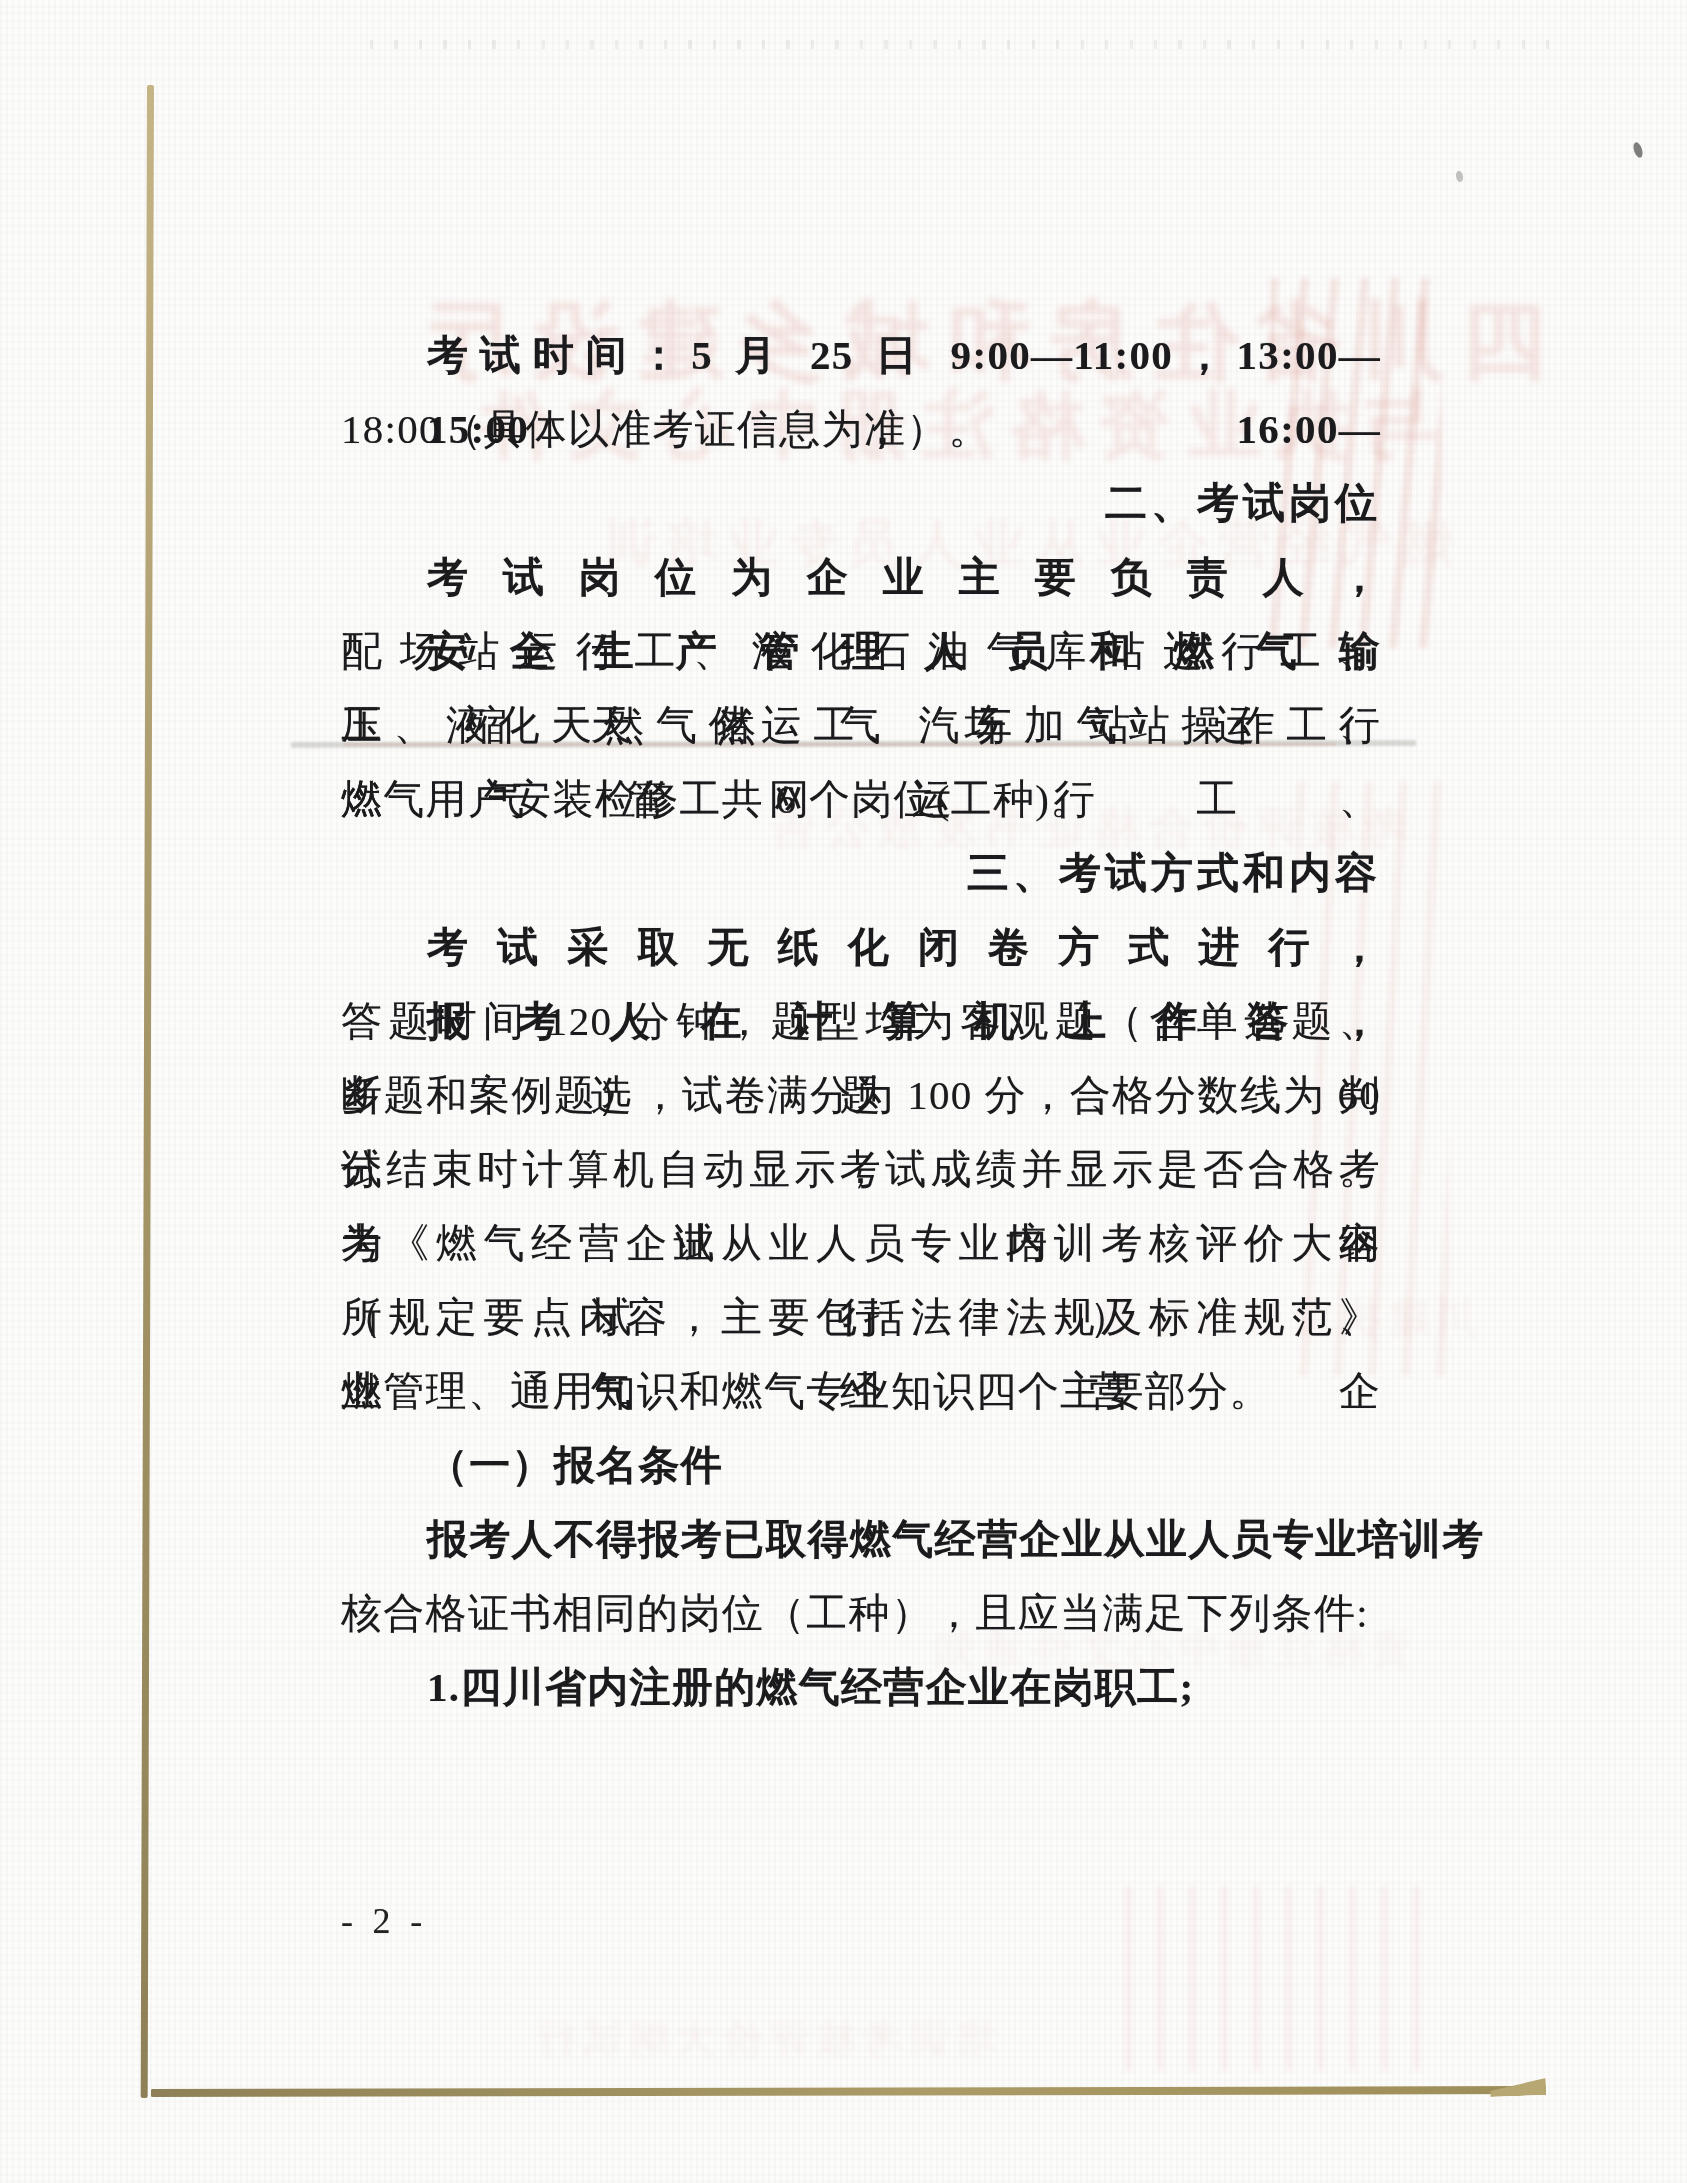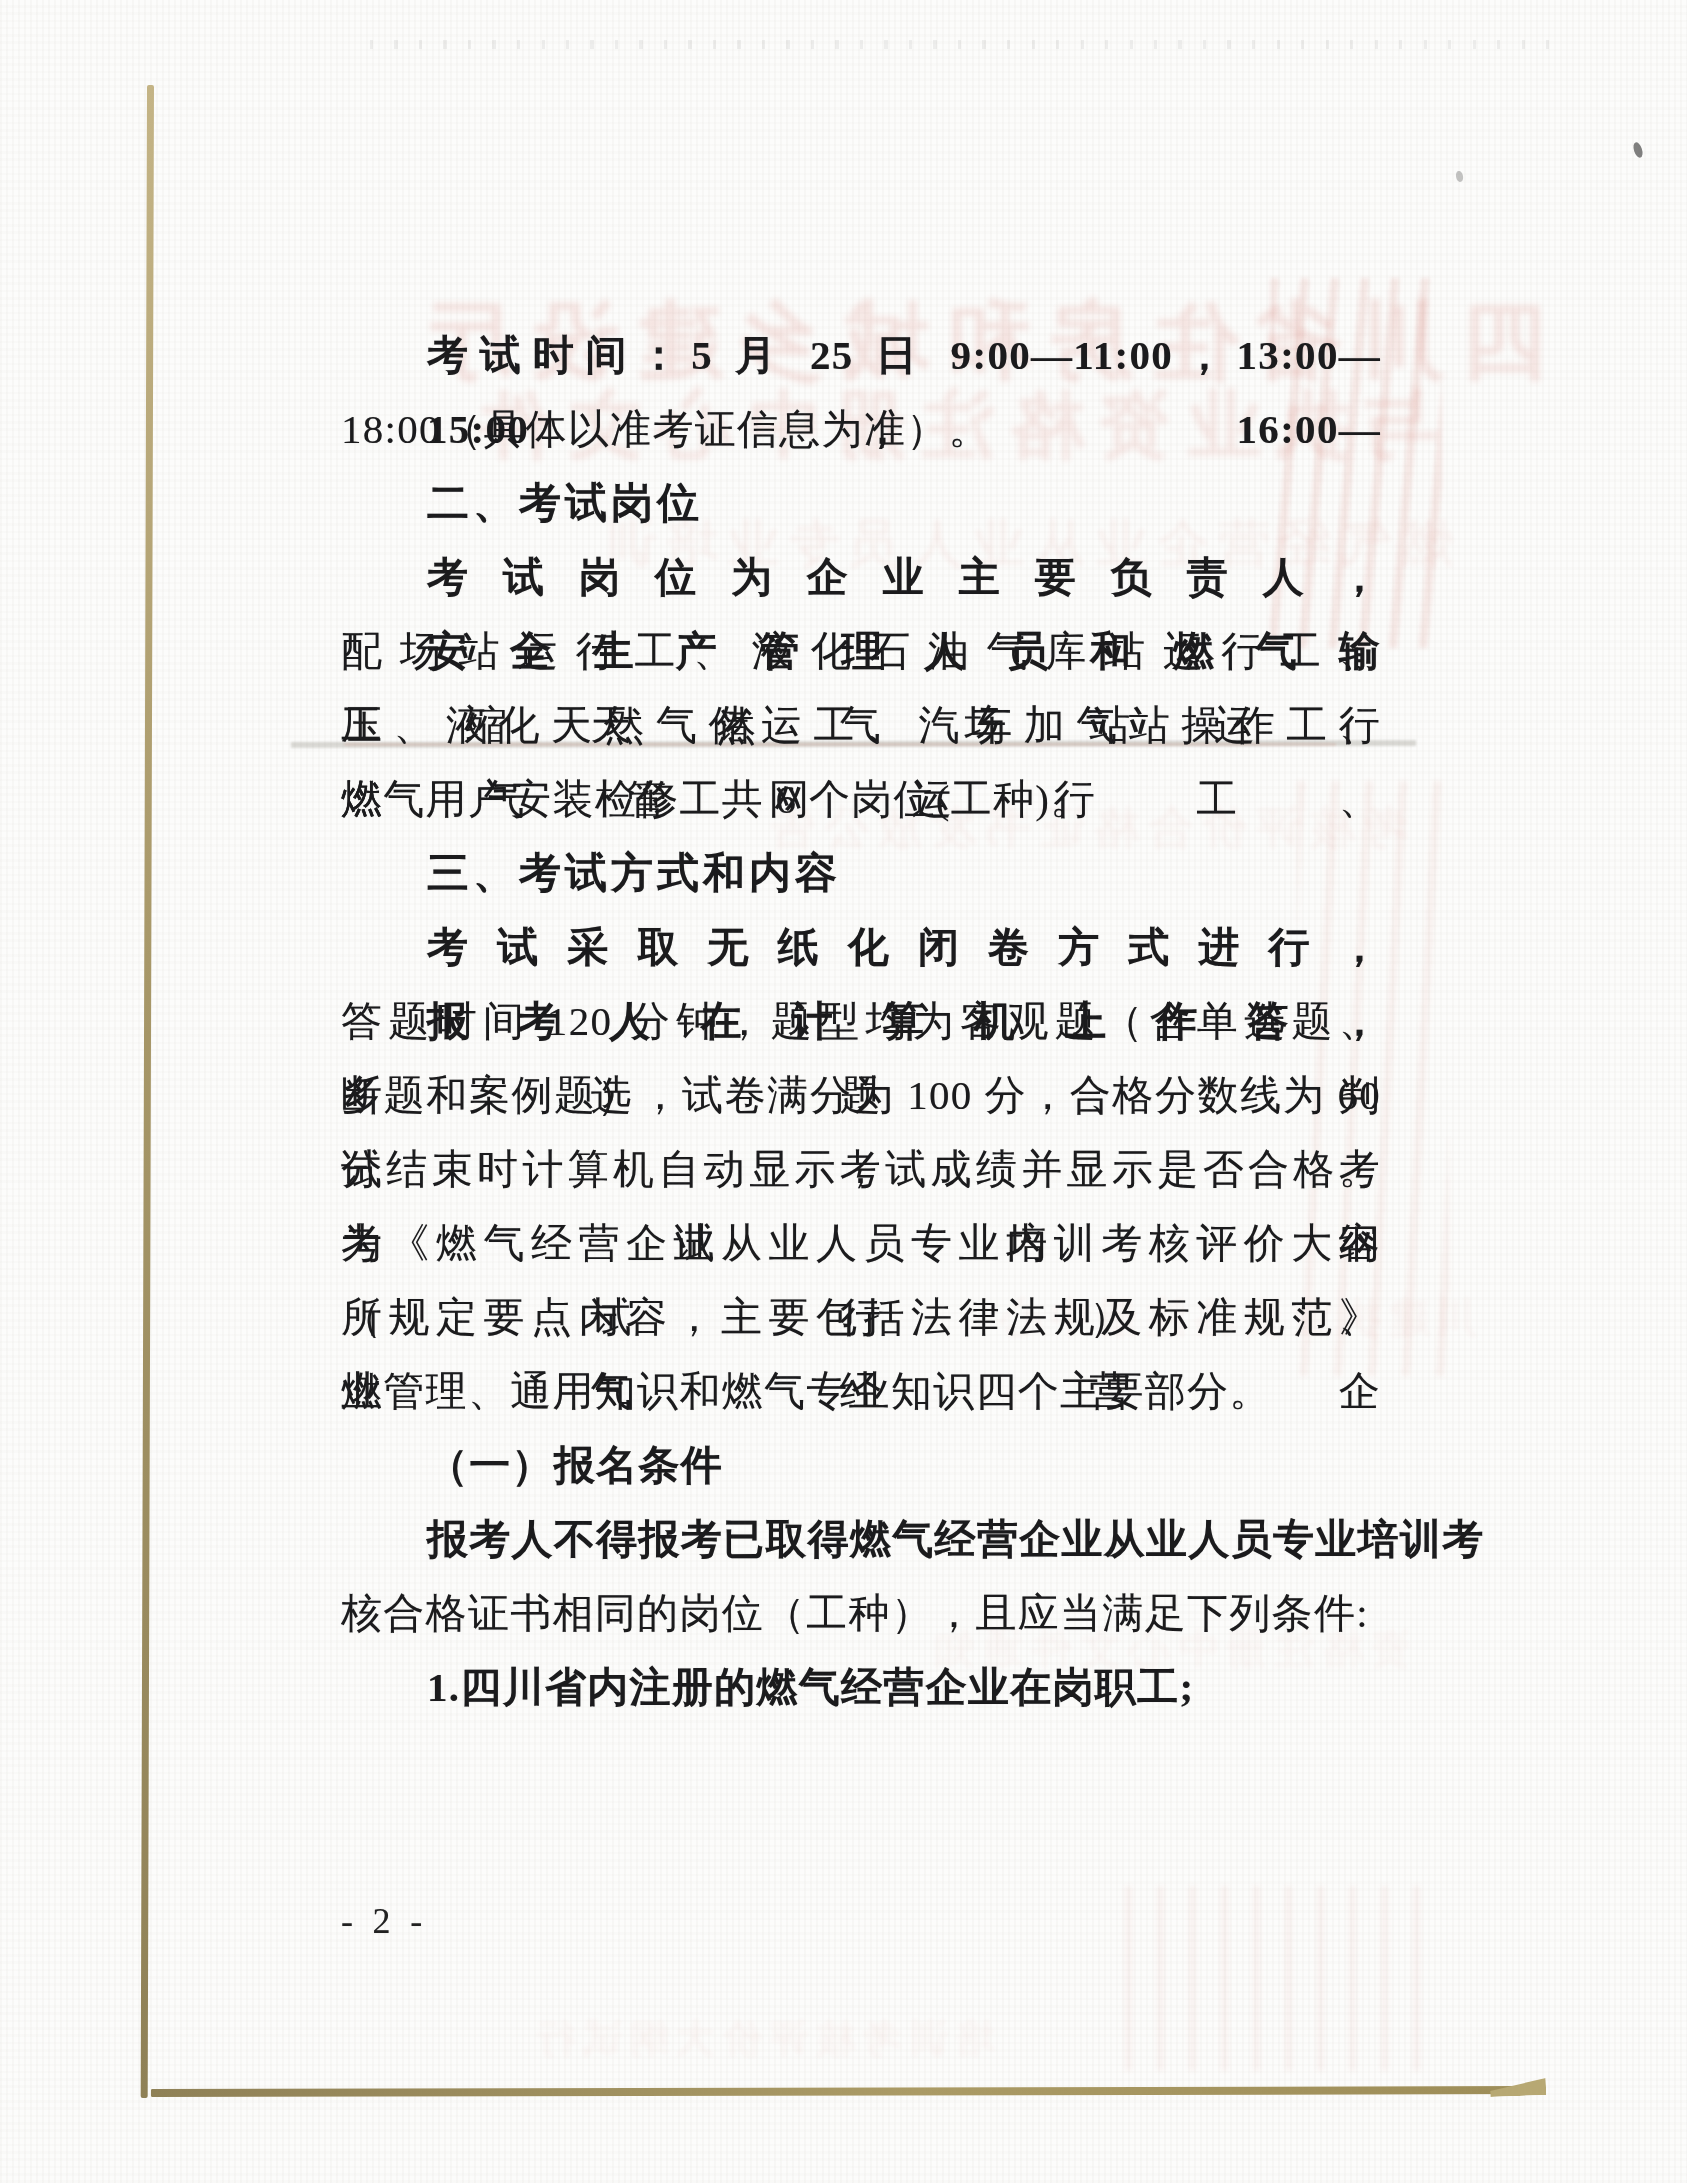--- a/index.html
+++ b/index.html
@@ -87,21 +87,21 @@
   }
   .line.fill{
     white-space:normal;
     text-align:justify;
     text-align-last:justify;
   }
   .line.indent{padding-left:86px;font-weight:bold;}
   .line.indent.fill{padding-left:86px;}
   .line.heading{
     font-family:"Liberation Sans","DejaVu Sans",sans-serif;
-    font-weight:700;font-size:42px;letter-spacing:4px;
+    font-weight:700;font-size:42px;letter-spacing:4px;text-align:right;
   }
   .page-number{
     position:absolute;left:341px;top:1903px;height:37px;line-height:37px;
     font-size:36px;letter-spacing:5.3px;color:#222;
     text-shadow:0 0 0.7px rgba(20,20,20,0.35);
   }
 </style>
 </head>
 <body>
 

